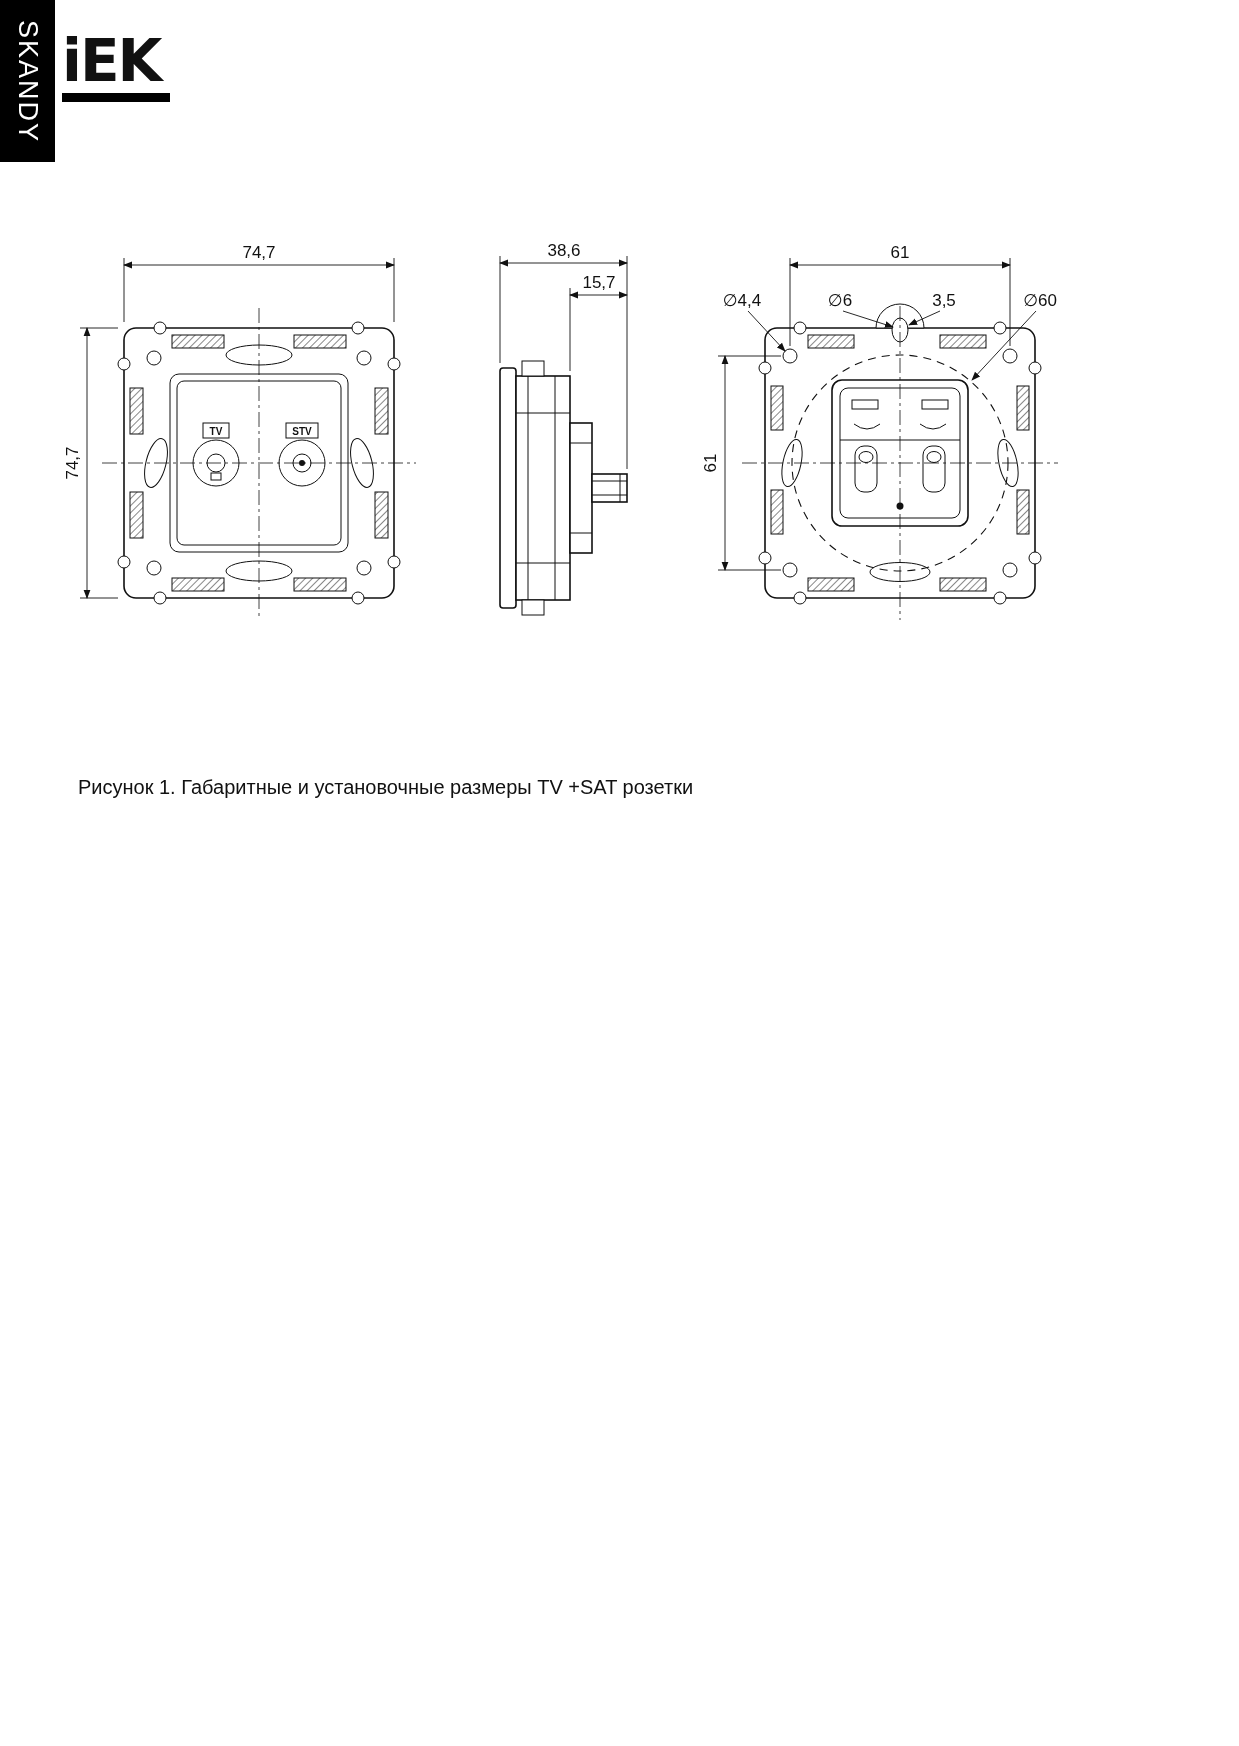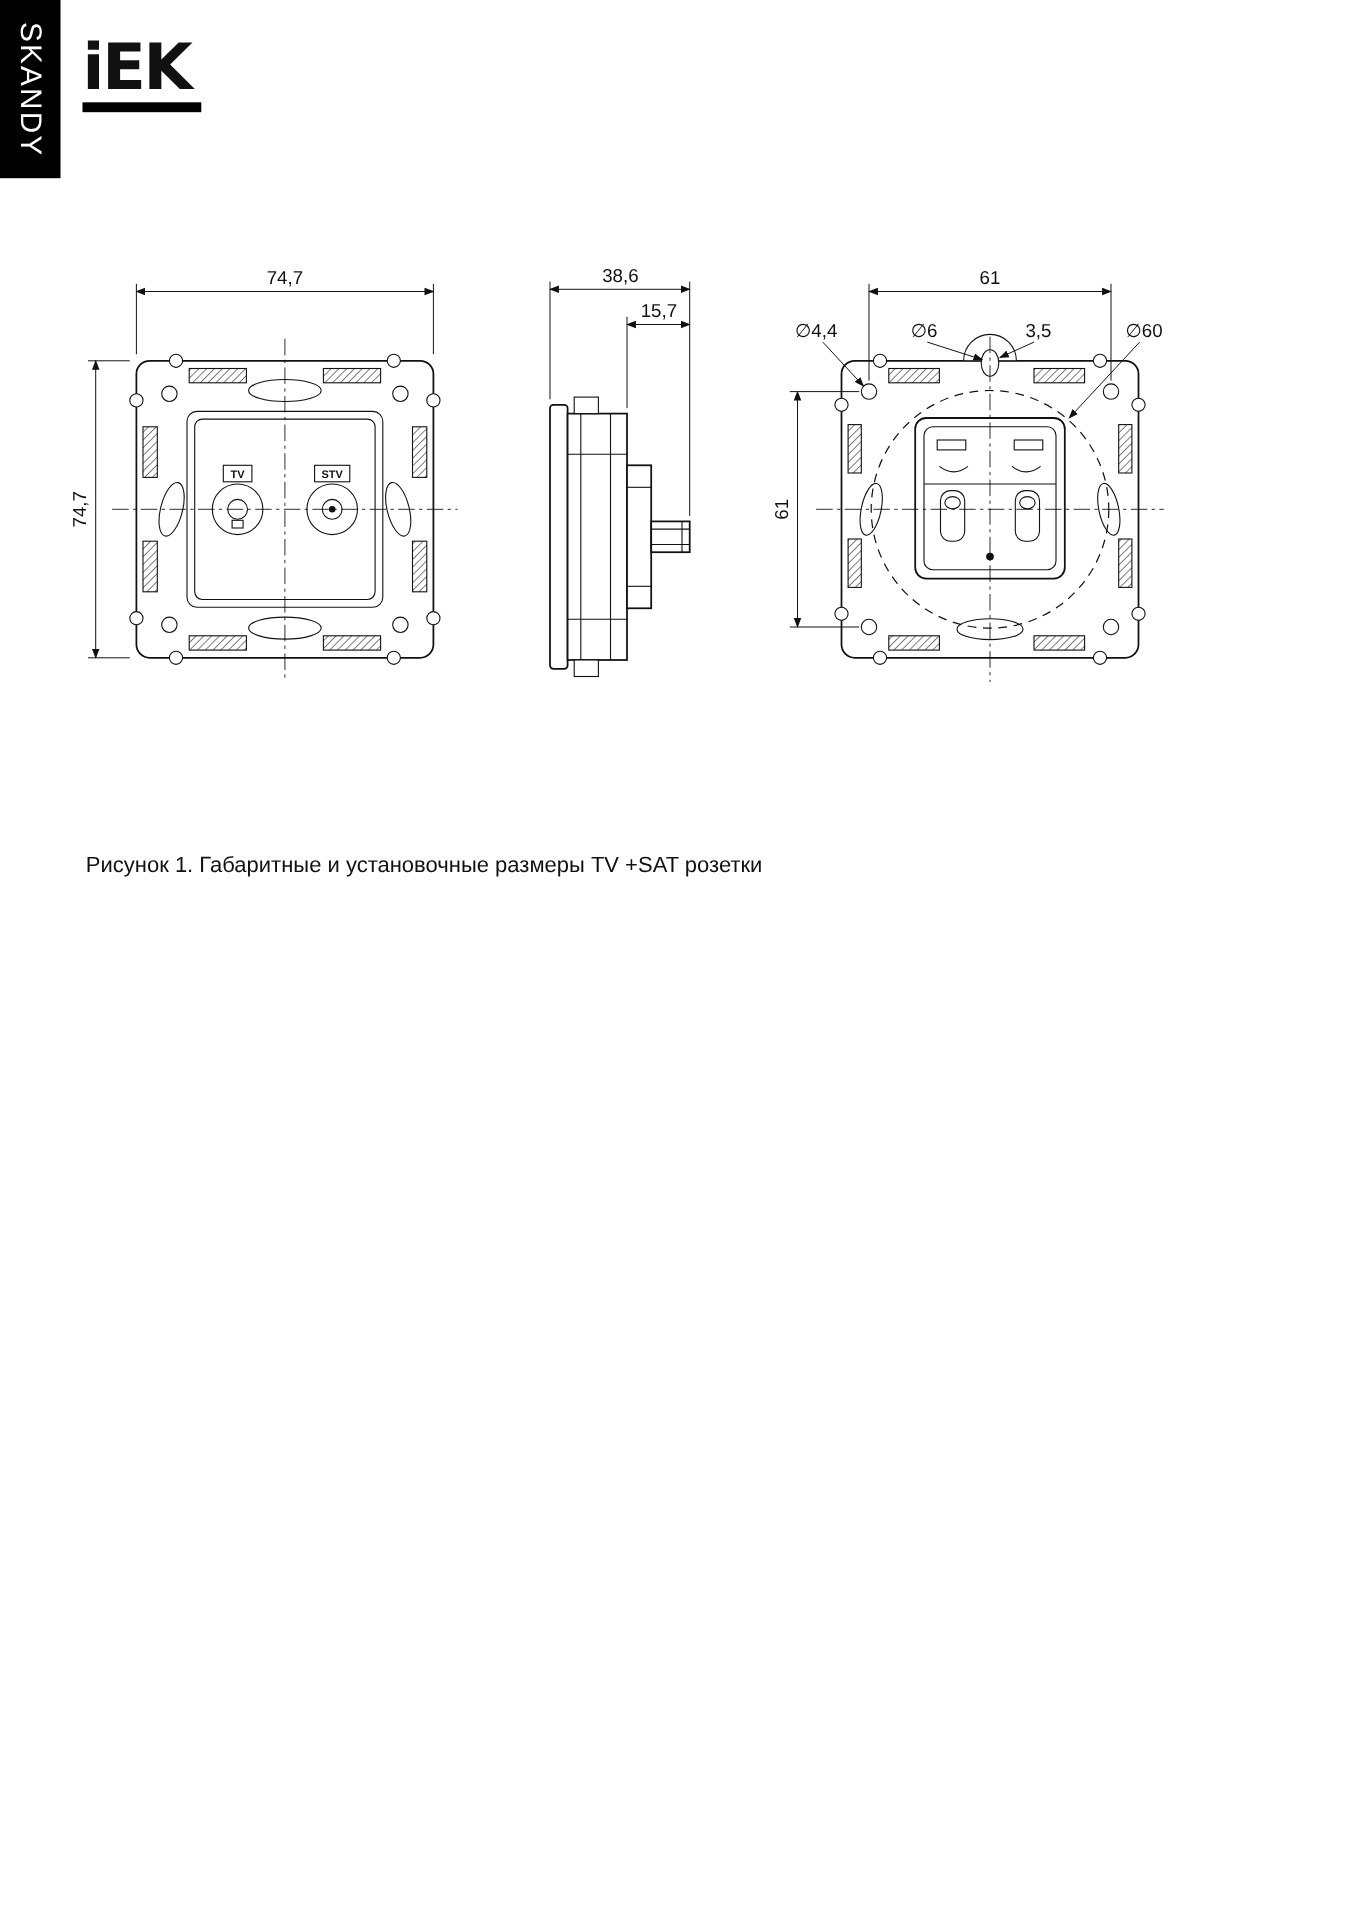--- a/index.html
+++ b/index.html
@@ -19,21 +19,21 @@
     width: 55px; height: 162px;
     background: #000;
     display: flex; align-items: center; justify-content: center;
   }
   .brand-text {
     color: #fff; font-size: 27px; letter-spacing: 2px;
     transform: rotate(90deg); white-space: nowrap;
   }
 
   
-  .logo { position: absolute; left: 75px; top: 32px; width: 120px; }
+  .logo { position: absolute; left: 62px; top: 32px; width: 120px; }
   .logo-text {
     display: block; font-size: 58px; font-weight: 800; line-height: 1;
     letter-spacing: -2px; font-family: "DejaVu Sans", "Liberation Sans", sans-serif;
   }
   .logo-bar { width: 108px; height: 9px; background: #000; margin-top: 3px; }
 
   
   .drawings { position: absolute; left: 64px; top: 218px; display: flex; align-items: flex-start; }
   .view { overflow: visible; display: block; }
   .view + .view { margin-left: 28px; }

